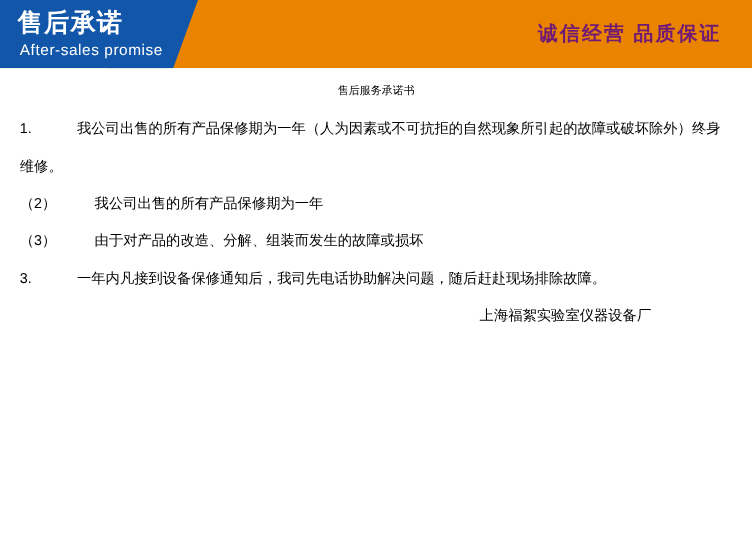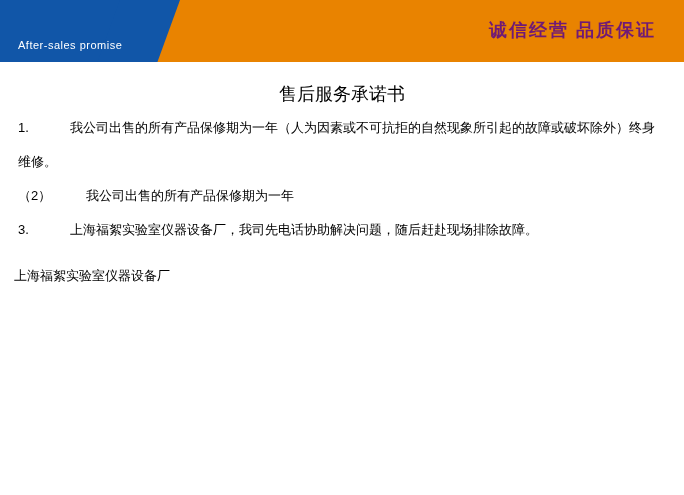--- a/index.html
+++ b/index.html
@@ -66,21 +66,21 @@
     font-weight: bold;
     letter-spacing: 1px;
     line-height: 27px;
   }
   .banner-title-en {
     position: absolute;
     left: 18px;
     top: 38px;
     z-index: 5;
     color: #ffffff;
-    font-size: 11px;
+    font-size: 14px;
     letter-spacing: 0.5px;
     line-height: 14px;
   }
   .banner-slogan {
     position: absolute;
     right: 28px;
     top: 18px;
     z-index: 5;
     color: #701a75;
     font-size: 18px;
@@ -91,22 +91,22 @@
 
   
   .doc {
     position: relative;
     padding: 0 14px;
     box-sizing: border-box;
     width: 684px;
   }
   .doc-title {
     text-align: center;
-    font-size: 18px;
-    margin-top: 21px;
+    font-size: 10px;
+    margin-top: 10px;
     margin-bottom: 6px;
     line-height: 22px;
   }
   .para {
     font-size: 13px;
     line-height: 34px;
     margin: 0;
     padding: 0 4px;
     text-align: left;
   }
@@ -124,52 +124,57 @@
     margin: 0;
     padding: 0 4px;
   }
   .sub .lbl {
     display: inline-block;
     width: 68px;
   }
   .signature {
     font-size: 13px;
     line-height: 26px;
+    text-align: right;
     padding-right: 78px;
-    margin-top: 16px;
+    margin-top: 4px;
   }
 </style>
 </head>
 <body>
 
 <div class="page">
 
   <div class="banner">
     <div class="banner-right"></div>
     <div class="banner-left"></div>
     <div class="banner-left-skew"></div>
+    <div class="banner-title-cn">售后承诺</div>
     <div class="banner-title-en">After-sales promise</div>
     <div class="banner-slogan">诚信经营  品质保证</div>
   </div>
 
   <div class="doc">
 
     <div class="doc-title">售后服务承诺书</div>
 
     <p class="para">
       <span class="num">1.</span><span class="indent"></span><span>我公司出售的所有产品保修期为一年（人为因素或不可抗拒的自然现象所引起的故障或破坏除外）终身维修。</span>
     </p>
 
 
 
     <p class="sub">
       <span class="lbl">（2）</span><span>我公司出售的所有产品保修期为一年</span>
     </p>
 
+    <p class="sub">
+      <span class="lbl">（3）</span><span>由于对产品的改造、分解、组装而发生的故障或损坏</span>
+    </p>
 
     <p class="para">
-      <span class="num">3.</span><span class="indent"></span><span>上海福絮实验室仪器设备厂，我司先电话协助解决问题，随后赶赴现场排除故障。</span>
+      <span class="num">3.</span><span class="indent"></span><span>一年内凡接到设备保修通知后，我司先电话协助解决问题，随后赶赴现场排除故障。</span>
     </p>
 
     <div class="signature">上海福絮实验室仪器设备厂</div>
 
   </div>
 </div>
 
 </body></html>

